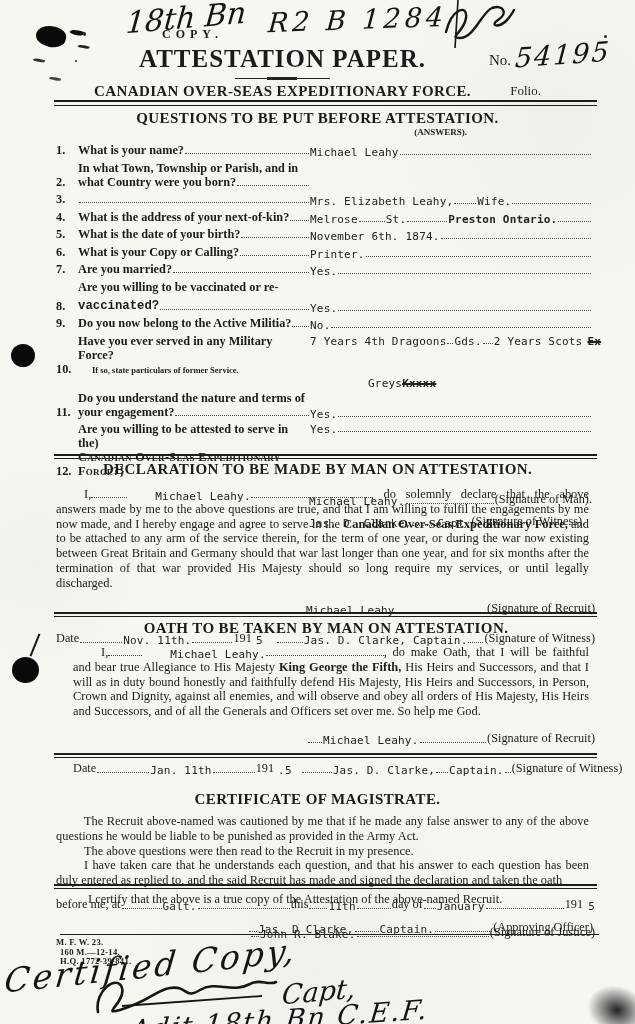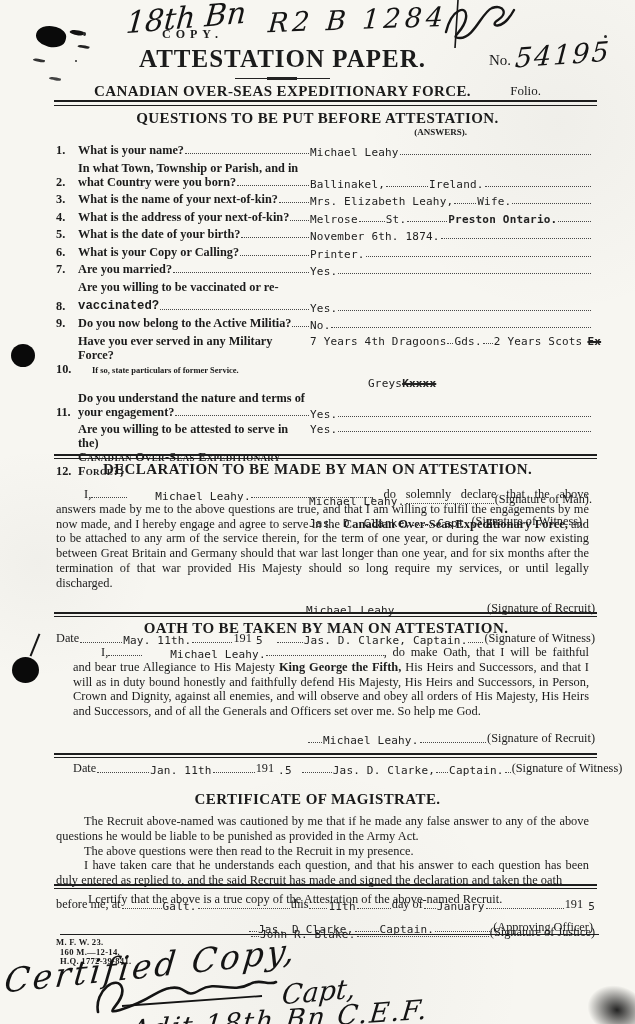--- a/index.html
+++ b/index.html
@@ -112,33 +112,26 @@
         <span class="qnum">2.</span>
         <span class="qtext">
           <span class="qline">
               <span>In what Town, Township or Parish, and in</span>
             </span>
           <span class="qline">
               <span>what Country were you born?</span>
               <span class="d"></span>
             </span>
         </span>
-        <span class="ans">
-            <span class="typed">Ballinakel,</span>
-            <span class="d dw" style="width:42px"></span>
-            <span class="typed">Ireland.</span>
-            <span class="d"></span>
-          </span>
       </div>
 
       <div class="qrow">
         <span class="qnum">3.</span>
         <span class="qtext">
             <span class="qline">
-              <span>What is the name of your next-of-kin?</span>
               <span class="d"></span>
             </span>
           </span>
         <span class="ans">
             <span class="typed">Mrs. Elizabeth Leahy,</span>
             <span class="d dw" style="width:22px"></span>
             <span class="typed">Wife.</span>
             <span class="d"></span>
           </span>
       </div>
@@ -312,21 +305,21 @@
     </p>
     <div class="sigrow" style="margin:10px 40px 0 290px;">
       <span class="d dw" style="width:14px"></span>
       <span class="typed">Michael Leahy.</span>
       <span class="d"></span>
       <span class="plabel">(Signature of Recruit)</span>
     </div>
     <div class="flexline" style="margin-top:16px;">
       <span class="plabel">Date</span>
       <span class="d dw" style="width:42px"></span>
-      <span class="typed">May. 11th.</span>
+      <span class="typed">Nov. 11th.</span>
       <span class="d dw" style="width:40px"></span>
       <span class="plabel">191</span>
       <span class="typed" style="margin-left:4px">5</span>
       <span class="d dw" style="width:26px;margin-left:14px"></span>
       <span class="typed">Jas. D. Clarke, Captain.</span>
       <span class="d"></span>
       <span class="plabel">(Signature of Witness)</span>
     </div>
   </div>
 

